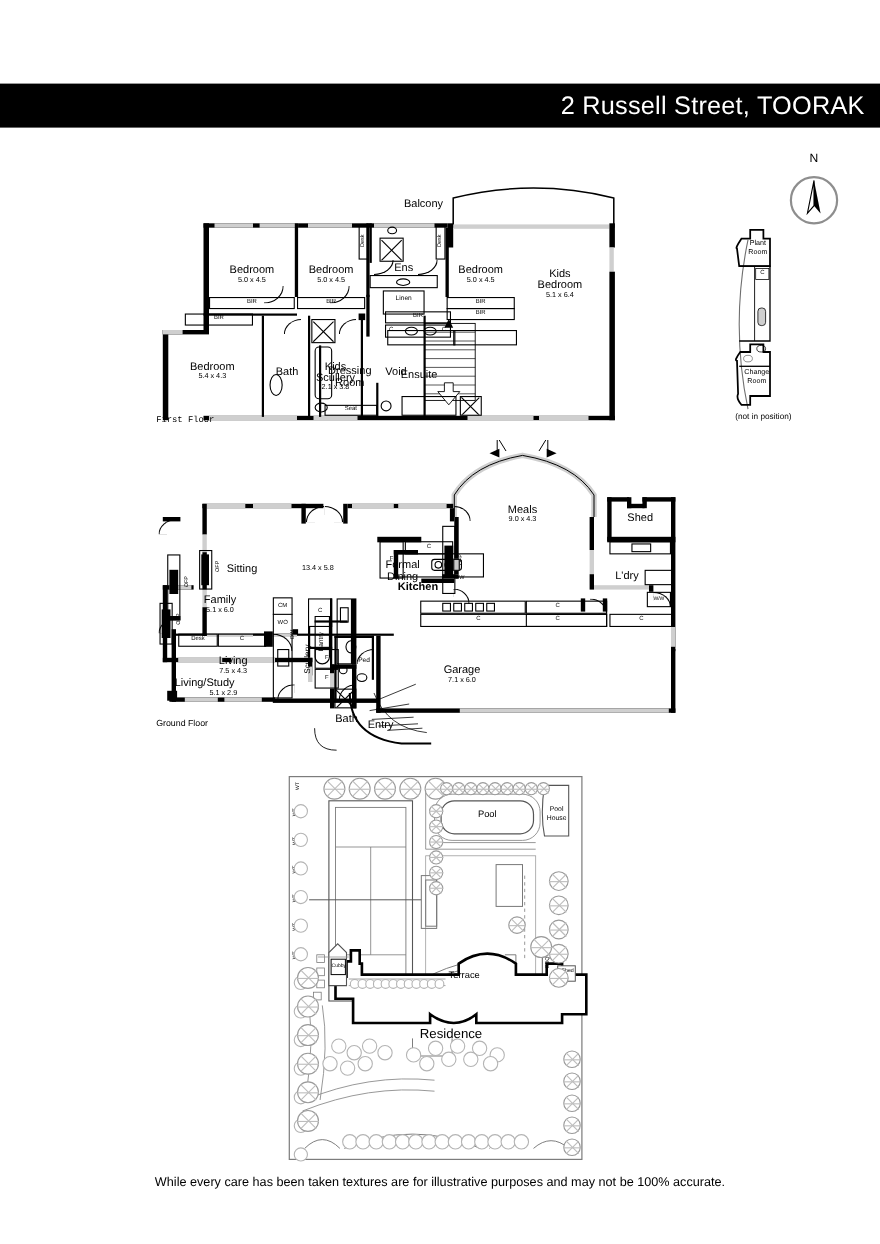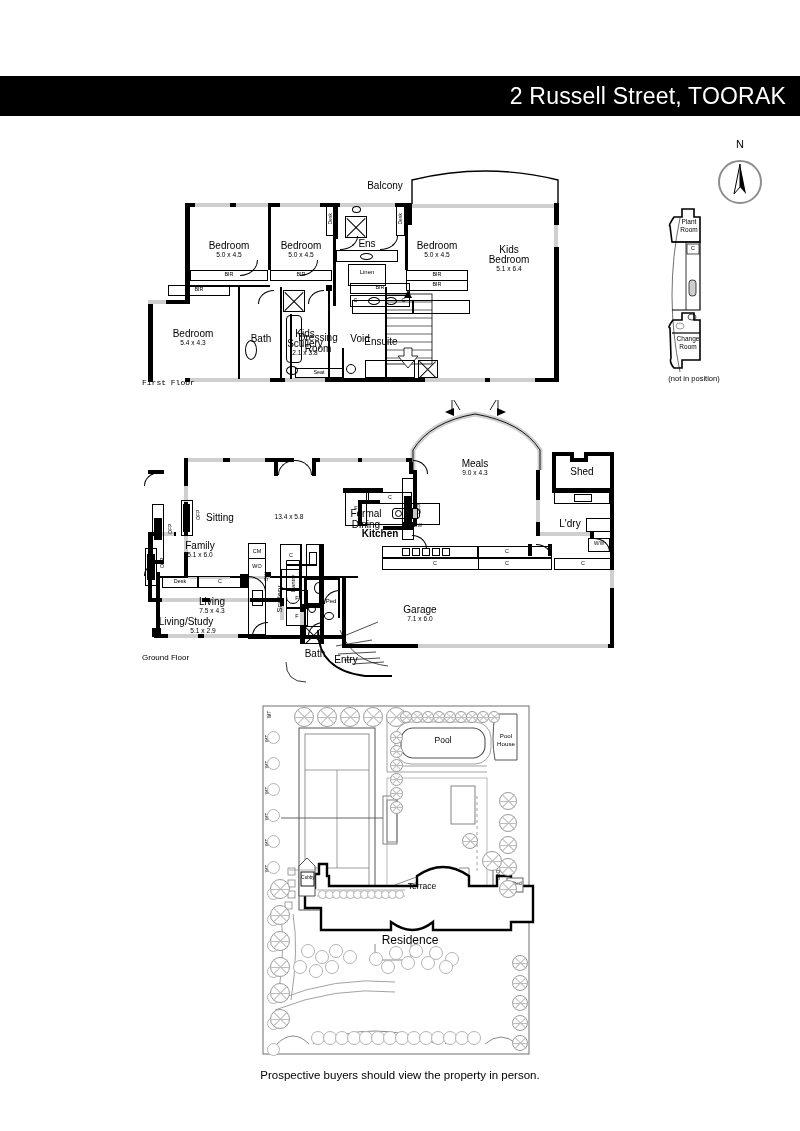--- a/index.html
+++ b/index.html
@@ -735,14 +735,14 @@
       <div class="shrub" style="left: 104.5px; top: 189.5px; width: 7px; height: 7px;"><i></i></div>
       <div class="shrub" style="left: 111.5px; top: 189.5px; width: 7px; height: 7px;"><i></i></div>
       <div class="shrub" style="left: 118.5px; top: 189.5px; width: 7px; height: 7px;"><i></i></div>
       <div class="shrub" style="left: 125.5px; top: 189.5px; width: 7px; height: 7px;"><i></i></div>
       <div class="shrub" style="left: 132.5px; top: 189.5px; width: 7px; height: 7px;"><i></i></div>
       <div class="shrub" style="left: 139.5px; top: 189.5px; width: 7px; height: 7px;"><i></i></div>
     </div>
 </div>
 
 <div id="disclaimer">
-  <div>Prospective buyers should view the property in person.</div>
+  <div>While every care has been taken textures are for illustrative purposes and may not be 100% accurate.</div>
 </div>
 
 </body></html>

